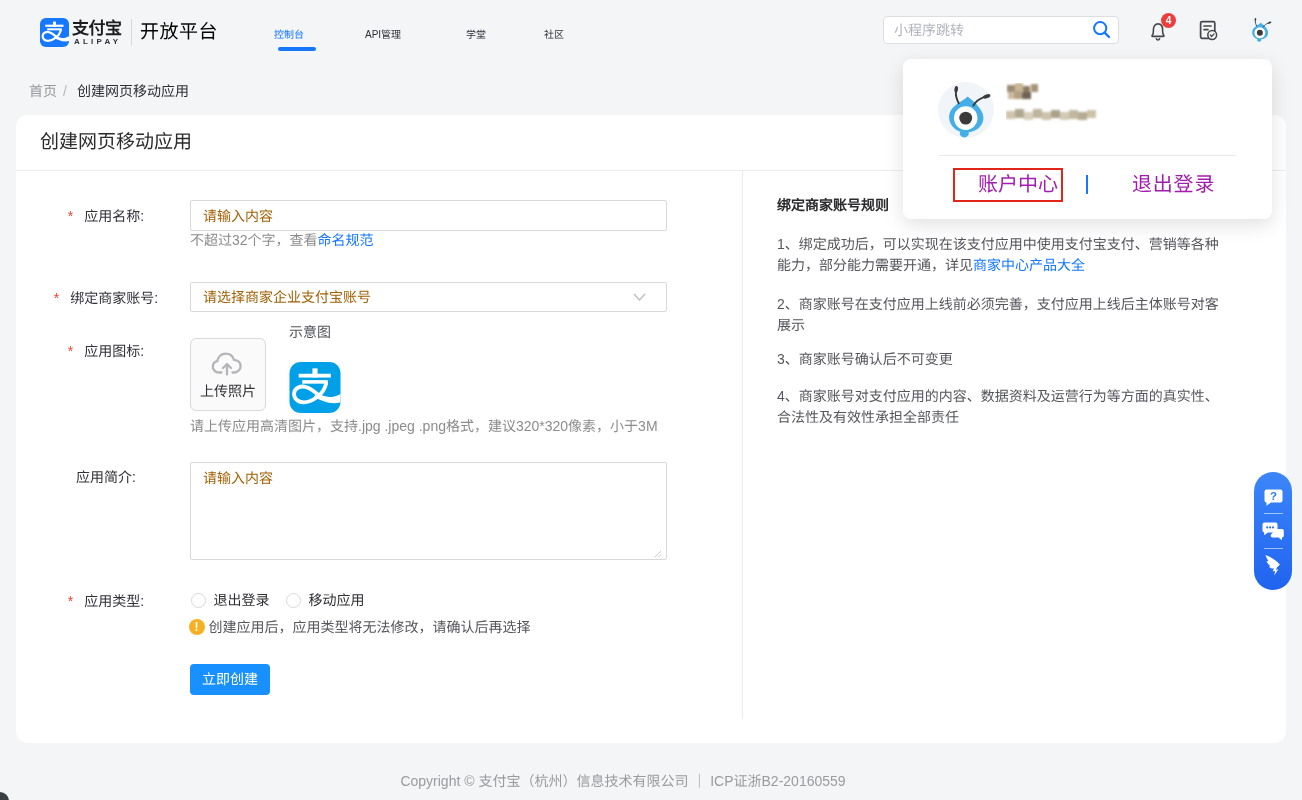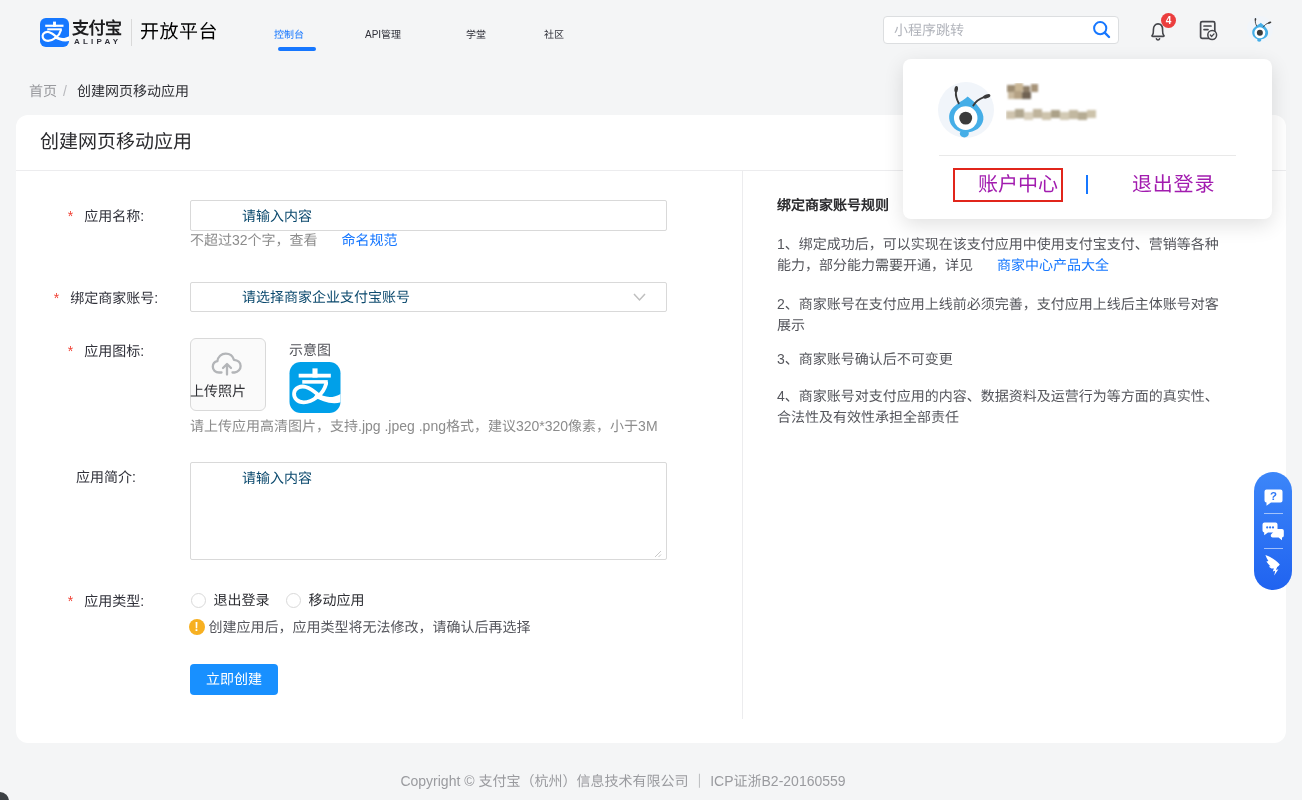--- a/index.html
+++ b/index.html
@@ -23,23 +23,23 @@
 .bc { top:84px; font-size:14px; line-height:14px; }
 
 .card { left:16px; top:115px; width:1270px; height:628px; background:#fff; border-radius:12px; }
 .card-title { left:40px; top:131px; font-size:19px; color:#2b2b2e; line-height:22px; }
 .hdiv { left:16px; top:170px; width:1270px; height:1px; background:#ececee; }
 .vdiv { left:742px; top:171px; width:1px; height:548px; background:#ececee; }
 
 .flabel { font-size:14px; color:#30313a; line-height:16px; text-align:center; width:160px; left:26px; }
 .star { color:#f04134; margin-right:11px; }
 .finput { left:190px; width:477px; background:#fff; border:1px solid #d9d9d9; border-radius:2px; }
-.ph { color:#0c4a6e; font-size:14px; line-height:14px; position:absolute; left:13px;margin-left:39px; }
+.ph { color:#a16207; font-size:14px; line-height:14px; position:absolute; left:13px; }
 .hint { font-size:14px; color:#8c8c8c; line-height:15px; }
-.blue { color:#1677ff;margin-left:24px; }
+.blue { color:#1677ff; }
 
 .rp { left:777px; width:450px; font-size:14px; color:#55565c; line-height:21px; }
 .rp-title { font-weight:bold; color:#2b2b2e; }
 
 .dropdown { left:903px; top:59px; width:369px; height:160px; background:#fff; border-radius:8px; box-shadow:0 6px 20px rgba(0,0,0,0.12); }
 .dd-div { left:939px; top:155px; width:297px; height:1px; background:#e9e9e9; }
 .redbox { left:953px; top:168px; width:110px; height:34px; border:2px solid #e1251b; }
 .dd-link { font-size:20px; color:#a21caf; line-height:18px;font-family:Liberation Mono, monospace; }
 .dd-bar { left:1086px; top:175px; width:2px; height:19px; background:#1677ff; }
 
@@ -131,22 +131,22 @@
 <svg class="abs" style="left:633px;top:293px" width="13" height="9" viewBox="0 0 13 9">
     <polyline points="1,1 6.5,7 12,1" fill="none" stroke="#bfbfbf" stroke-width="1.5"></polyline>
   </svg>
 
 <div class="abs flabel" style="top:343px"><span class="star">*</span>应用图标:</div>
 <div class="abs" style="left:190px;top:338px;width:76px;height:73px;background:#fafafa;border:1px solid #d9d9d9;border-radius:6px"></div>
 <svg class="abs" style="left:211px;top:350px" width="33" height="27" viewBox="0 0 33 27" fill="none" stroke="#b3b5b8" stroke-width="2.3" stroke-linecap="round" stroke-linejoin="round">
     <path d="M10.5,22.5 L8,22.5 C4.4,22.5 1.8,20 1.8,16.7 C1.8,13.9 3.7,11.8 6.4,11.2 C6.9,6.8 10.3,3.6 14.7,3.6 C18.6,3.6 21.9,6.2 23,9.8 C26.7,10.1 29.6,12.4 29.6,15.9 C29.6,19.2 27.2,22.3 23.6,22.5 L21.5,22.5"></path>
     <path d="M16,24.5 L16,14.5 M12,18 L16,14 L20,18"></path>
   </svg>
-<div class="abs" style="left:190px;top:384px;width:76px;font-size:14px;color:#2f3035;line-height:15px">上传照片</div>
-<div class="abs" style="left:289px;top:343px;font-size:14px;color:#55565c;line-height:14px">示意图</div>
+<div class="abs" style="left:190px;top:384px;width:76px;text-align:center;font-size:14px;color:#2f3035;line-height:15px">上传照片</div>
+<div class="abs" style="left:289px;top:325px;font-size:14px;color:#55565c;line-height:14px">示意图</div>
 <svg class="abs" style="left:289px;top:362px" width="52" height="51" viewBox="0 0 100 100">
     <rect width="100" height="100" rx="22" fill="#00a0e9"></rect>
     <g clip-path="url(#spc)">
       <clipPath id="spc">
         <rect width="100" height="100" rx="22"></rect>
       </clipPath>
       <use href="#zhi"></use>
     </g>
   </svg>
 <div class="abs hint" style="left:190px;top:419px">请上传应用高清图片，支持.jpg .jpeg .png格式，建议320*320像素，小于3M</div>
@@ -158,21 +158,21 @@
     <path d="M7,1 L1,7 M7,4.5 L4.5,7" stroke="#c9c9c9" stroke-width="1"></path>
   </svg>
 
 <div class="abs flabel" style="top:593px"><span class="star">*</span>应用类型:</div>
 <div class="abs" style="left:191px;top:592.5px;width:15px;height:15px;border:1px solid #d9d9d9;border-radius:50%;background:#fff"></div>
 <div class="abs" style="left:213.5px;top:593px;font-size:14px;color:#2f3035;line-height:15px">退出登录</div>
 <div class="abs" style="left:286px;top:592.5px;width:15px;height:15px;border:1px solid #d9d9d9;border-radius:50%;background:#fff"></div>
 <div class="abs" style="left:308.5px;top:593px;font-size:14px;color:#2f3035;line-height:15px">移动应用</div>
 <div class="abs" style="left:188.5px;top:619px;width:16px;height:16px;background:#f7b021;border-radius:50%;color:#fff;font-size:12px;font-weight:bold;text-align:center;line-height:16.5px">!</div>
 <div class="abs" style="left:208.5px;top:620px;font-size:14px;color:#55565c;line-height:15px">创建应用后，应用类型将无法修改，请确认后再选择</div>
-<div class="abs" style="left:190px;top:664px;width:88px;height:31px;background:#1890ff;border-radius:4px;color:#fff;font-size:14px;text-align:center;line-height:31px">立即创建</div>
+<div class="abs" style="left:190px;top:664px;width:80px;height:31px;background:#1890ff;border-radius:4px;color:#fff;font-size:14px;text-align:center;line-height:31px">立即创建</div>
 
 <div class="abs rp rp-title" style="top:195px">绑定商家账号规则</div>
 <div class="abs rp" style="top:233.5px">1、绑定成功后，可以实现在该支付应用中使用支付宝支付、营销等各种能力，部分能力需要开通，详见<span class="blue">商家中心产品大全</span></div>
 <div class="abs rp" style="top:293.5px">2、商家账号在支付应用上线前必须完善，支付应用上线后主体账号对客展示</div>
 <div class="abs rp" style="top:348.5px">3、商家账号确认后不可变更</div>
 <div class="abs rp" style="top:385.5px">4、商家账号对支付应用的内容、数据资料及运营行为等方面的真实性、合法性及有效性承担全部责任</div>
 <div class="abs dropdown"></div>
 <svg class="abs" style="left:938px;top:82px" width="56" height="56" viewBox="0 0 100 100">
     <use href="#ant"></use>
   </svg>

